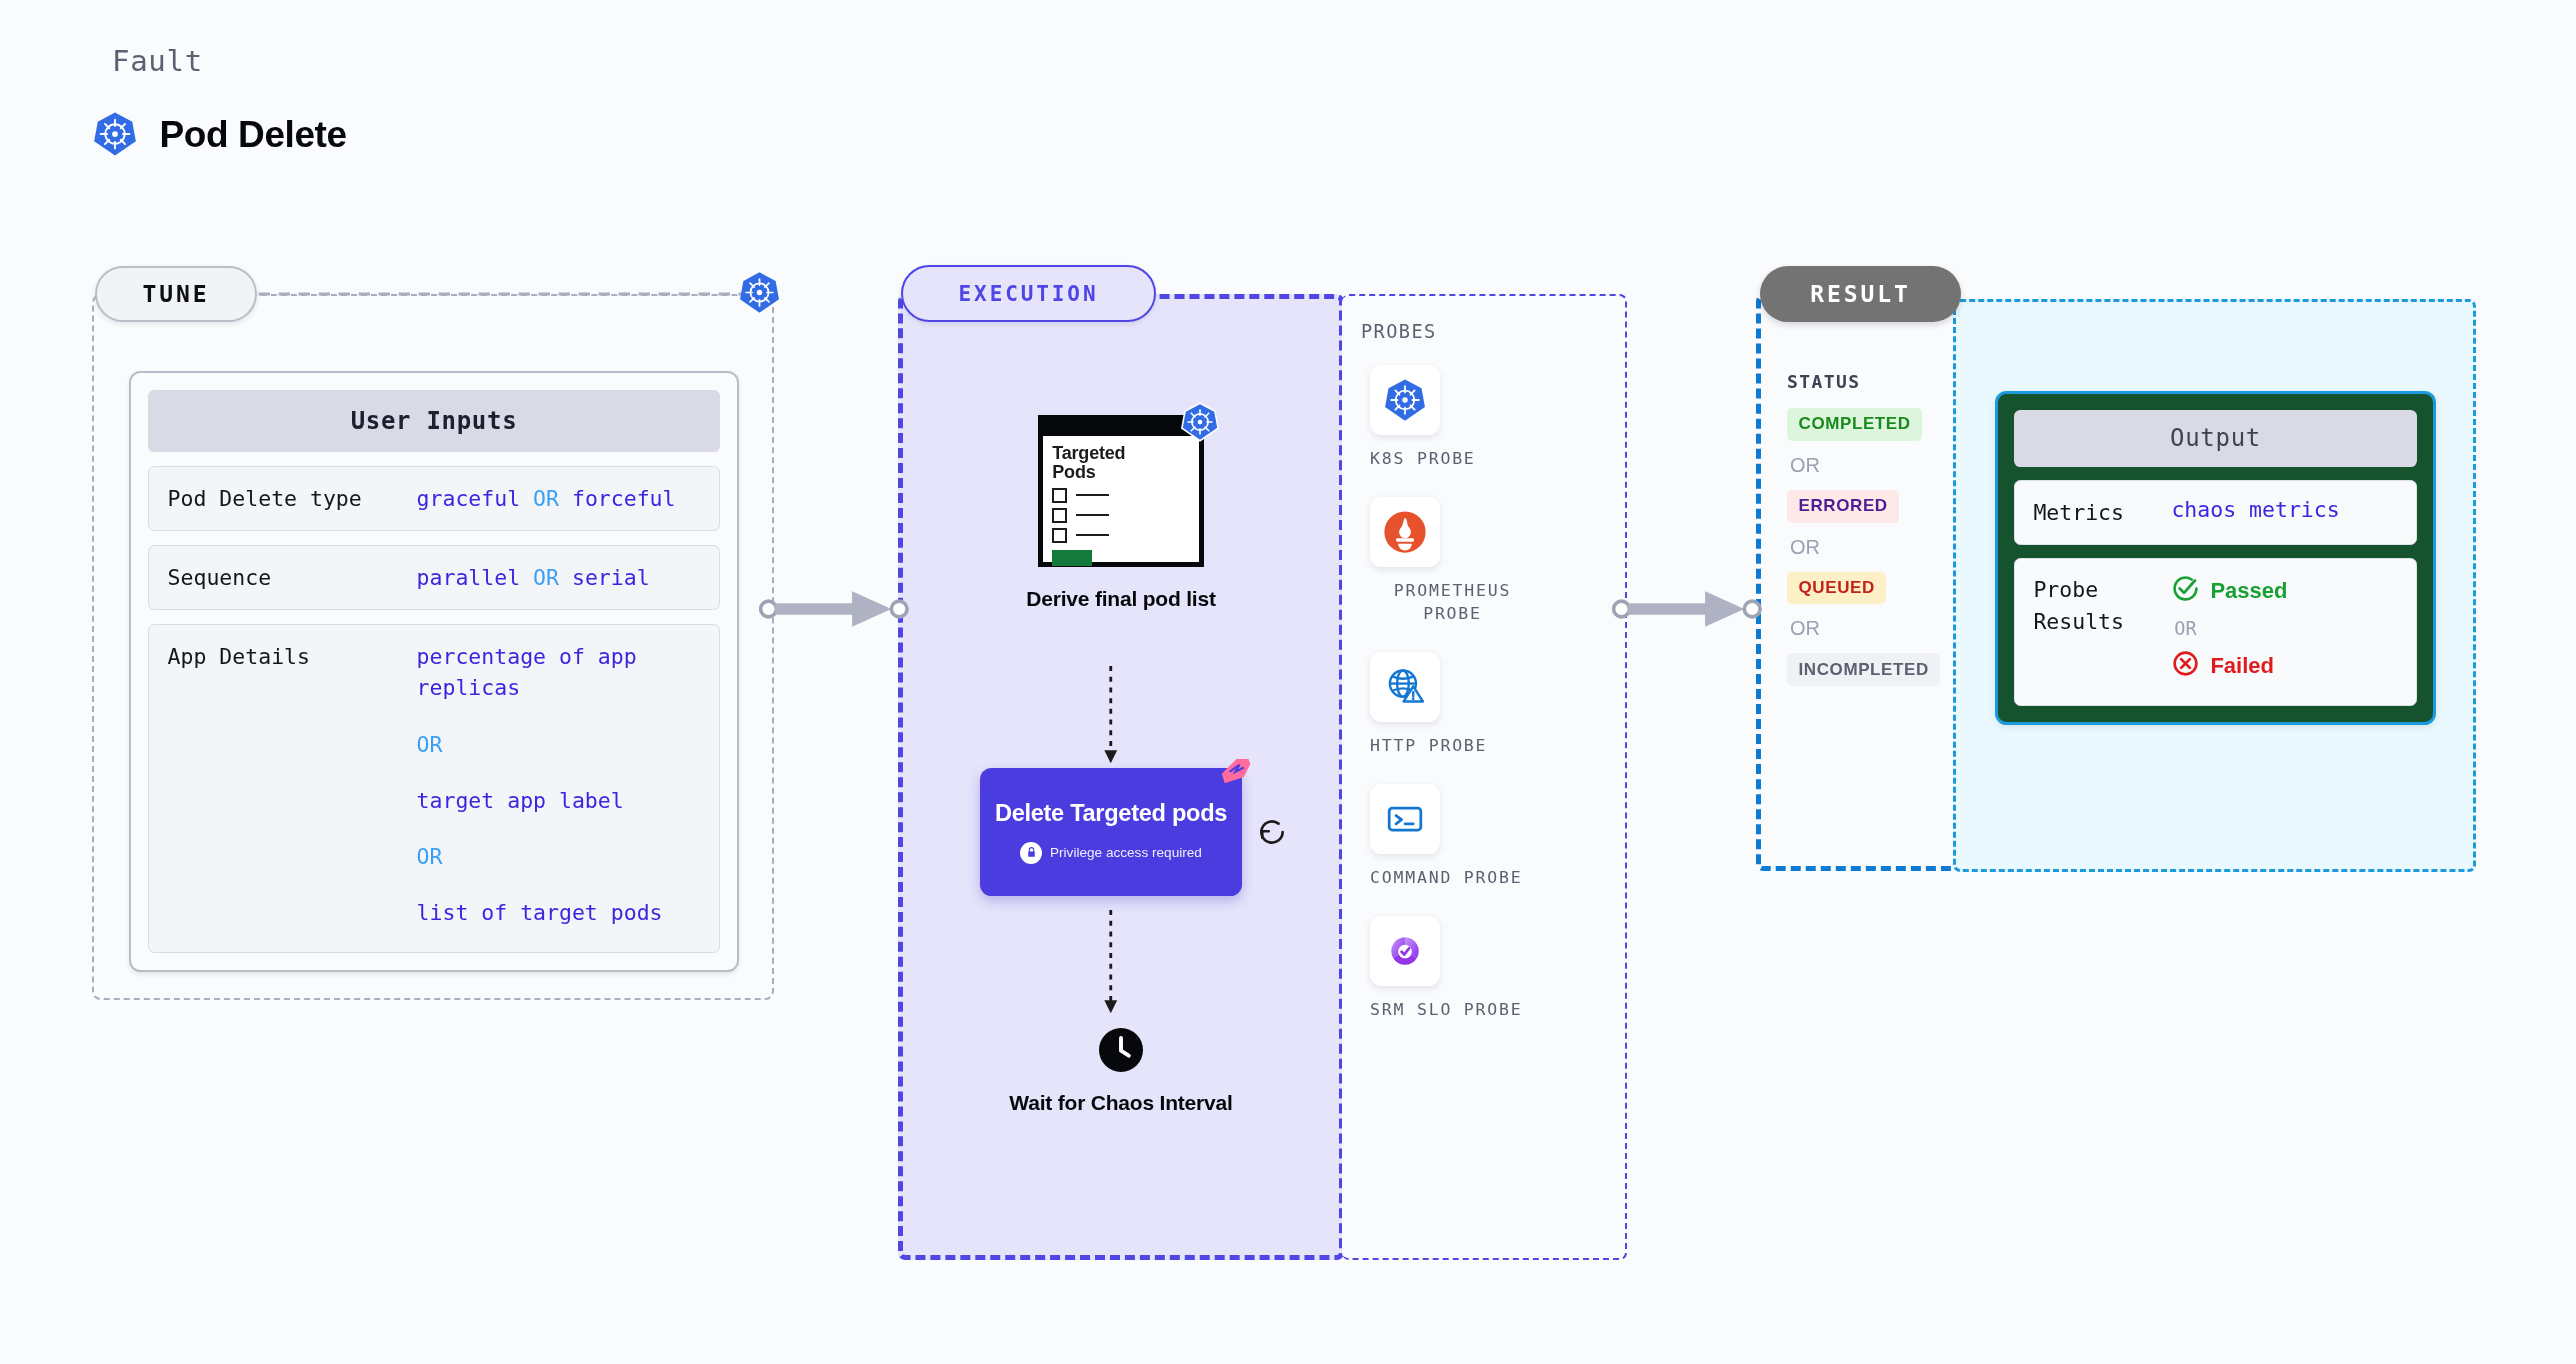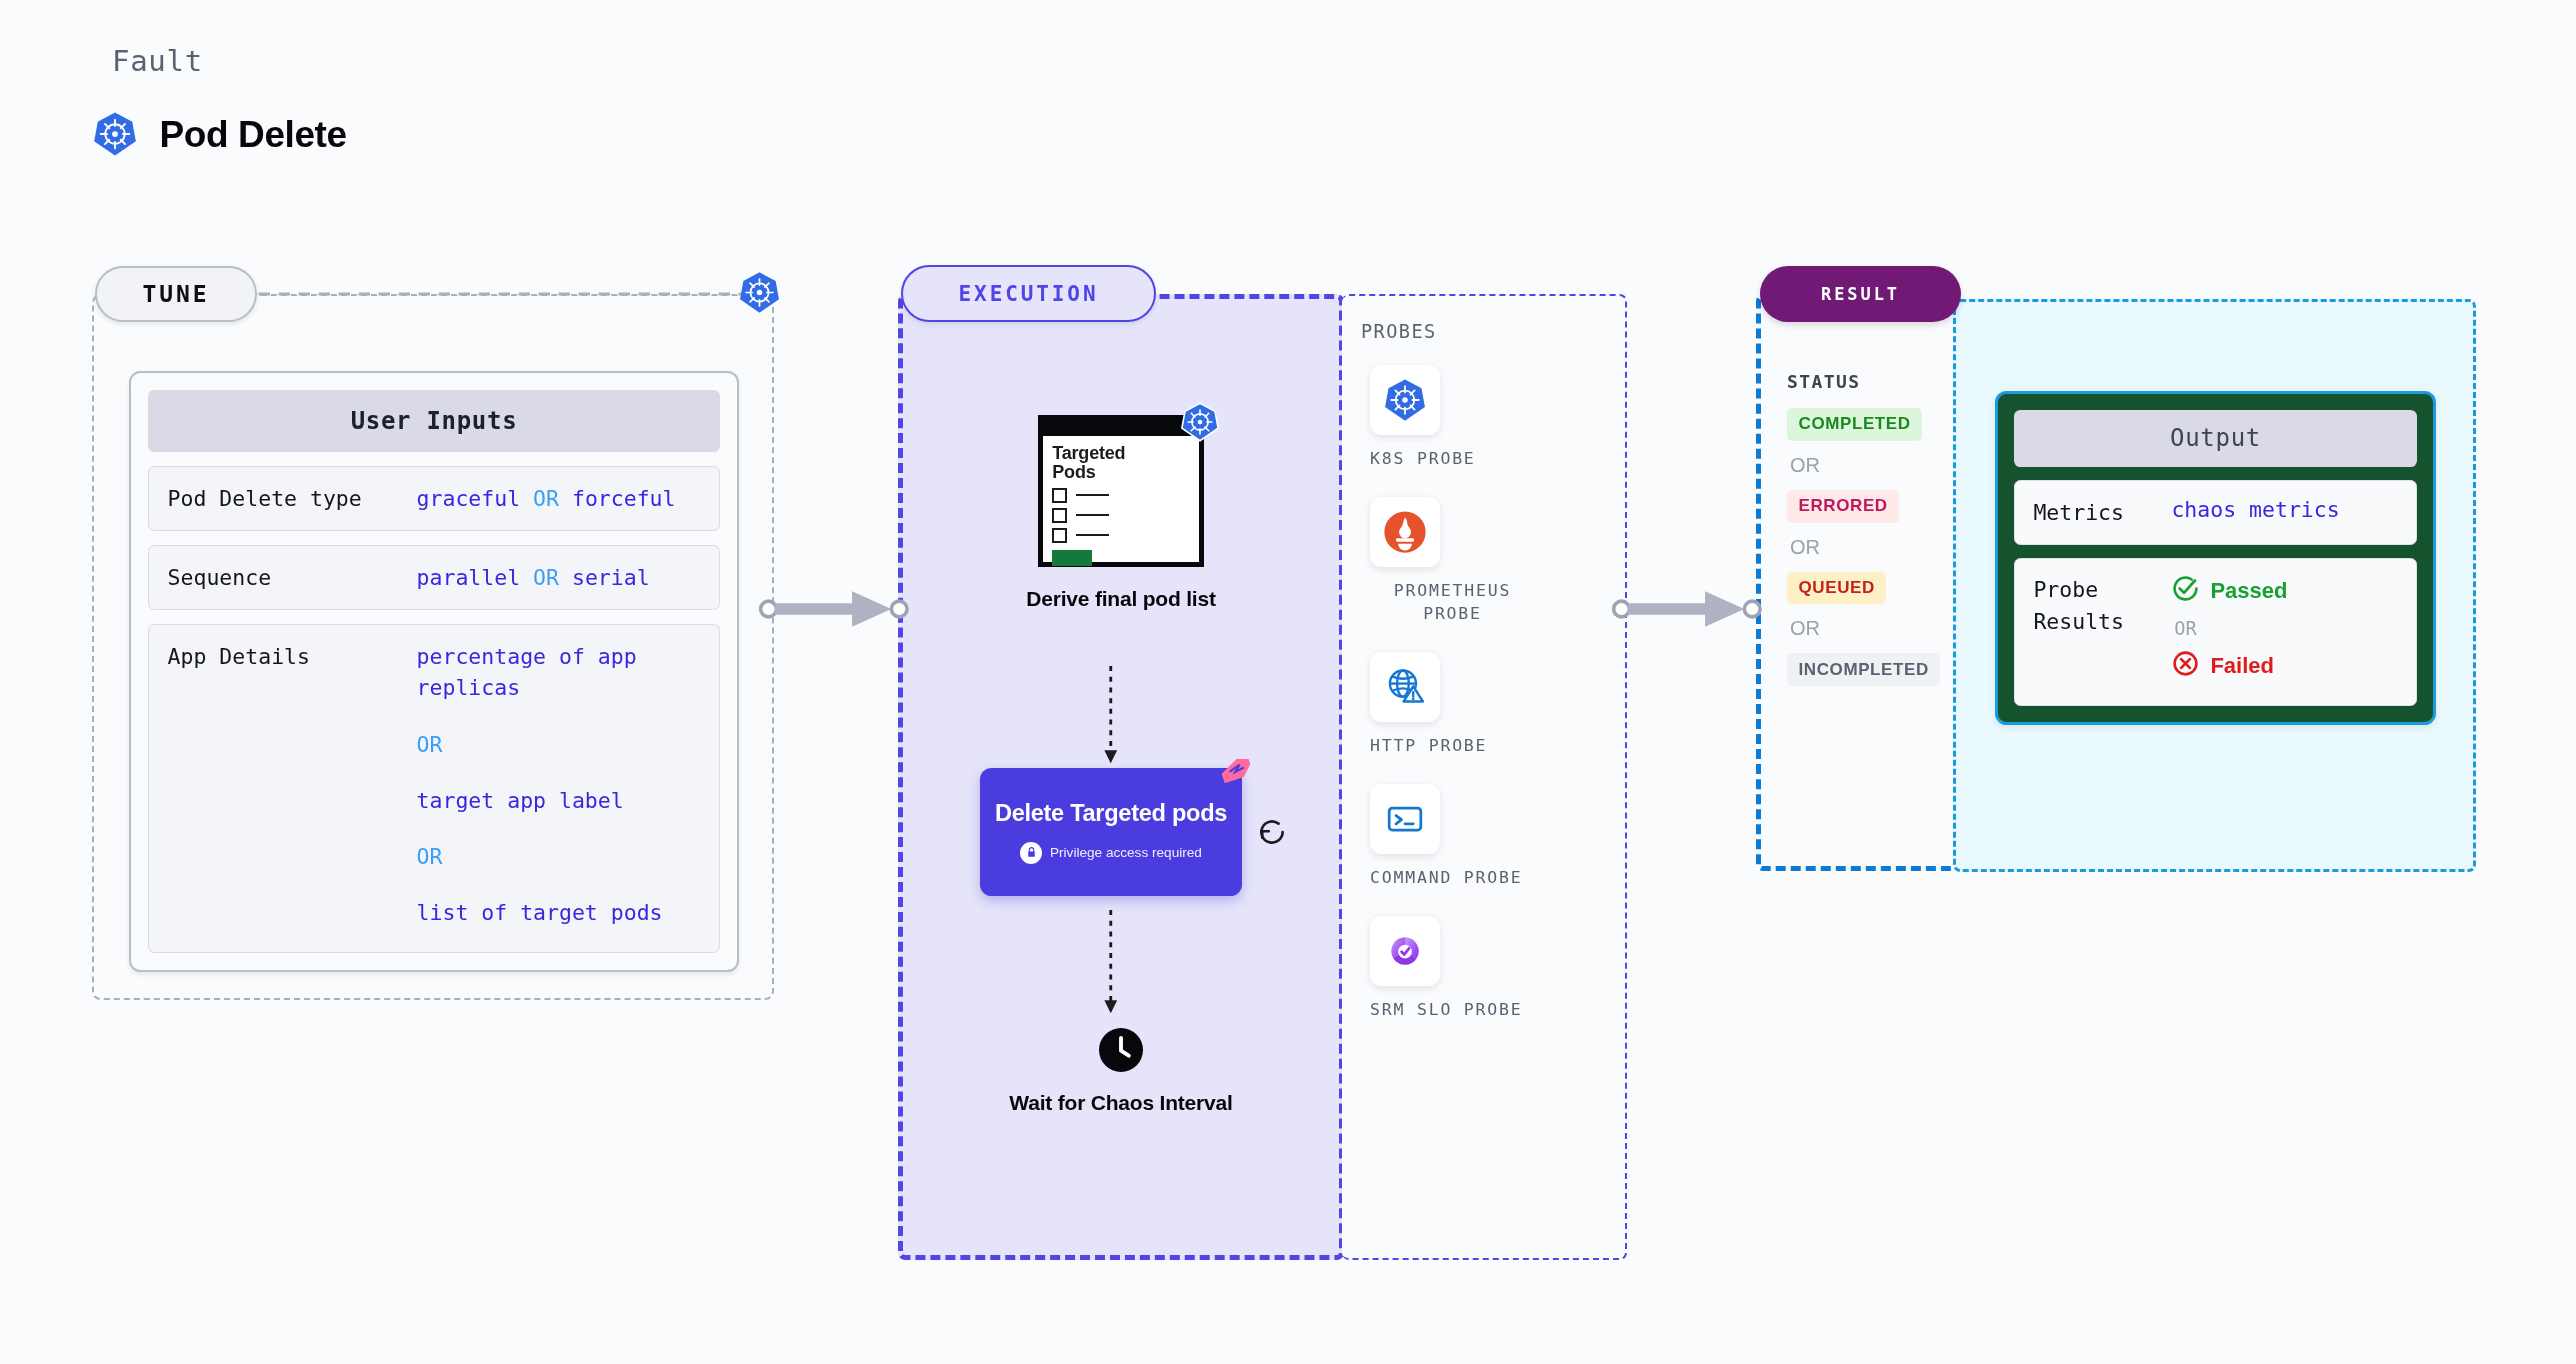--- a/index.html
+++ b/index.html
@@ -54,21 +54,21 @@
     background: #f2f3f7; border: 2.1px solid #b9bec9; color: #0d0f14; font-size: 23px;
     box-shadow: 0 2.1px 5px rgba(20,25,50,.10);
   }
   #execution-pill {
     left: 901px; top: 265px; width: 255px; height: 57px;
     background: #e5e4fb; border: 2.9px solid #4f46e5; color: #4f46e5; font-size: 21px;
     box-shadow: 0 2.1px 5px rgba(20,25,50,.10);
   }
   #result-pill {
     left: 1760px; top: 266px; width: 201px; height: 56px;
-    background: #701a75; color: #fff; font-size: 17px;
+    background: #737373; color: #fff; font-size: 23px;
     box-shadow: 0 2.9px 6.4px rgba(20,25,50,.16);
   }
 
   
   #tune-k8s-badge { position: absolute; left: 738px; top: 271px; }
 
   
   #user-inputs-card {
     position: absolute; left: 129px; top: 371px; width: 610px;
     background: #fafbfd; border: 2.1px solid #b8bdc8; border-radius: 11.5px;
@@ -460,21 +460,21 @@
       </svg>
     </div>
     <div class="probe-name">SRM SLO PROBE</div>
   </div>
 </div>
 
 <div id="status-label">STATUS</div>
 <div id="status-stack">
   <div><span class="status-badge" style="color:#1a8a1f;background:#dcf5dc;">COMPLETED</span></div>
   <div class="status-or">OR</div>
-  <div><span class="status-badge" style="color:#be185d;background:#fde9e7;">ERRORED</span></div>
+  <div><span class="status-badge" style="color:#4c1d95;background:#fde9e7;">ERRORED</span></div>
   <div class="status-or">OR</div>
   <div><span class="status-badge" style="color:#c22218;background:#fdefc6;">QUEUED</span></div>
   <div class="status-or">OR</div>
   <div><span class="status-badge" style="color:#5b6170;background:#f0f1f5;">INCOMPLETED</span></div>
 </div>
 
 <div id="output-card">
   <div id="output-header">Output</div>
 
   <div class="out-row">

